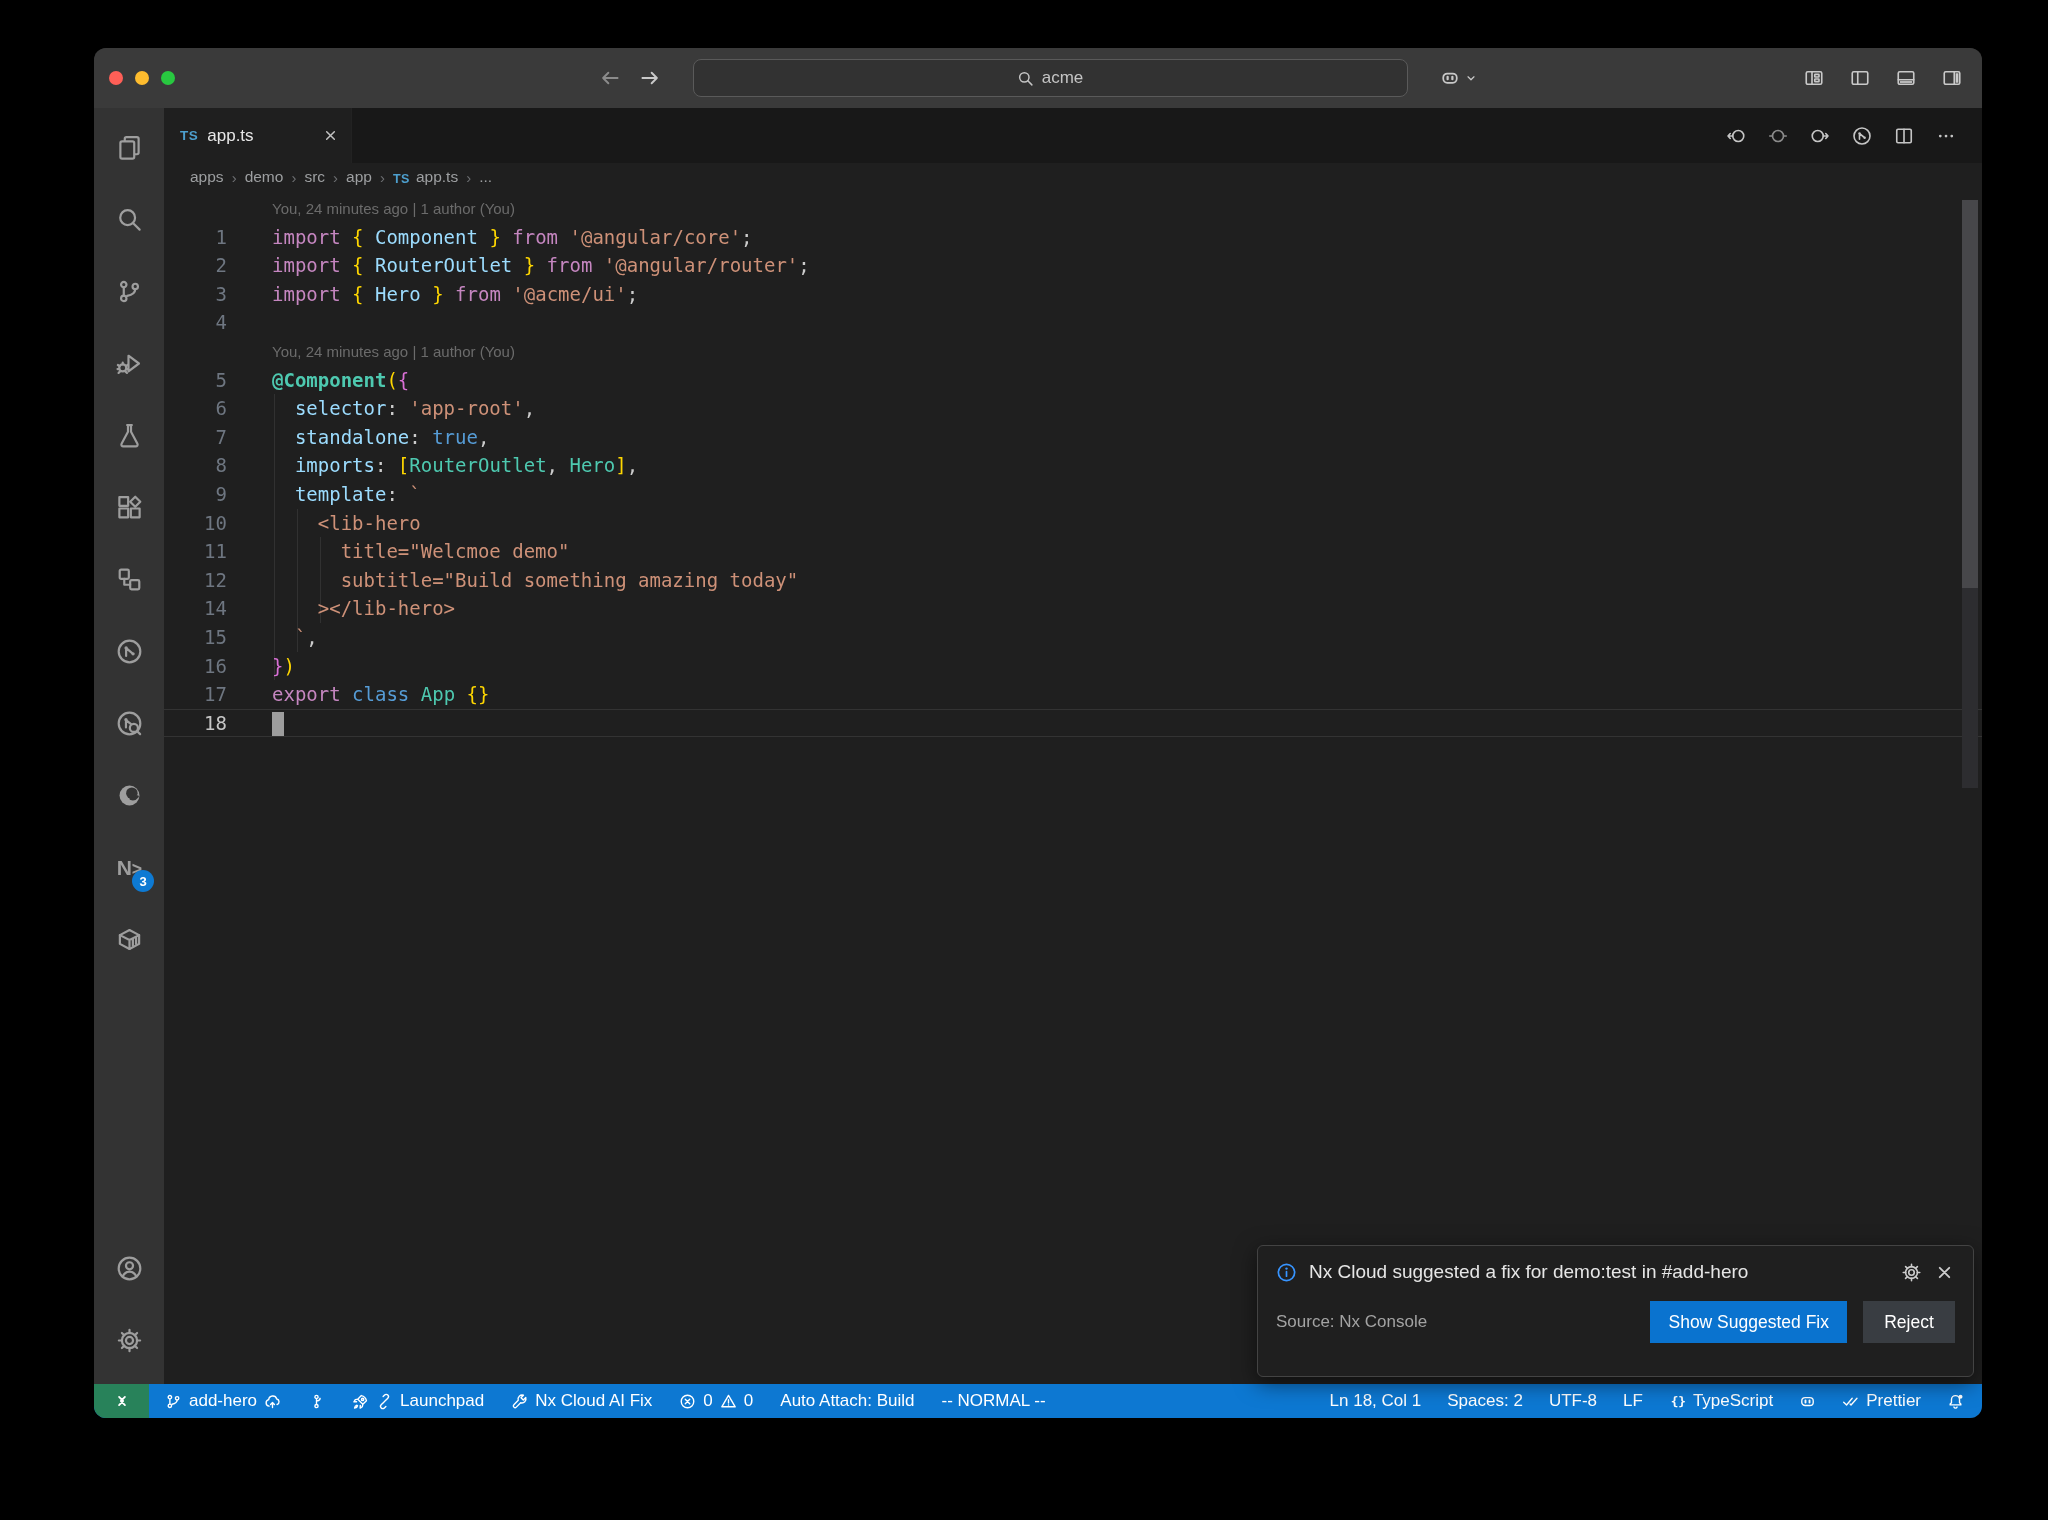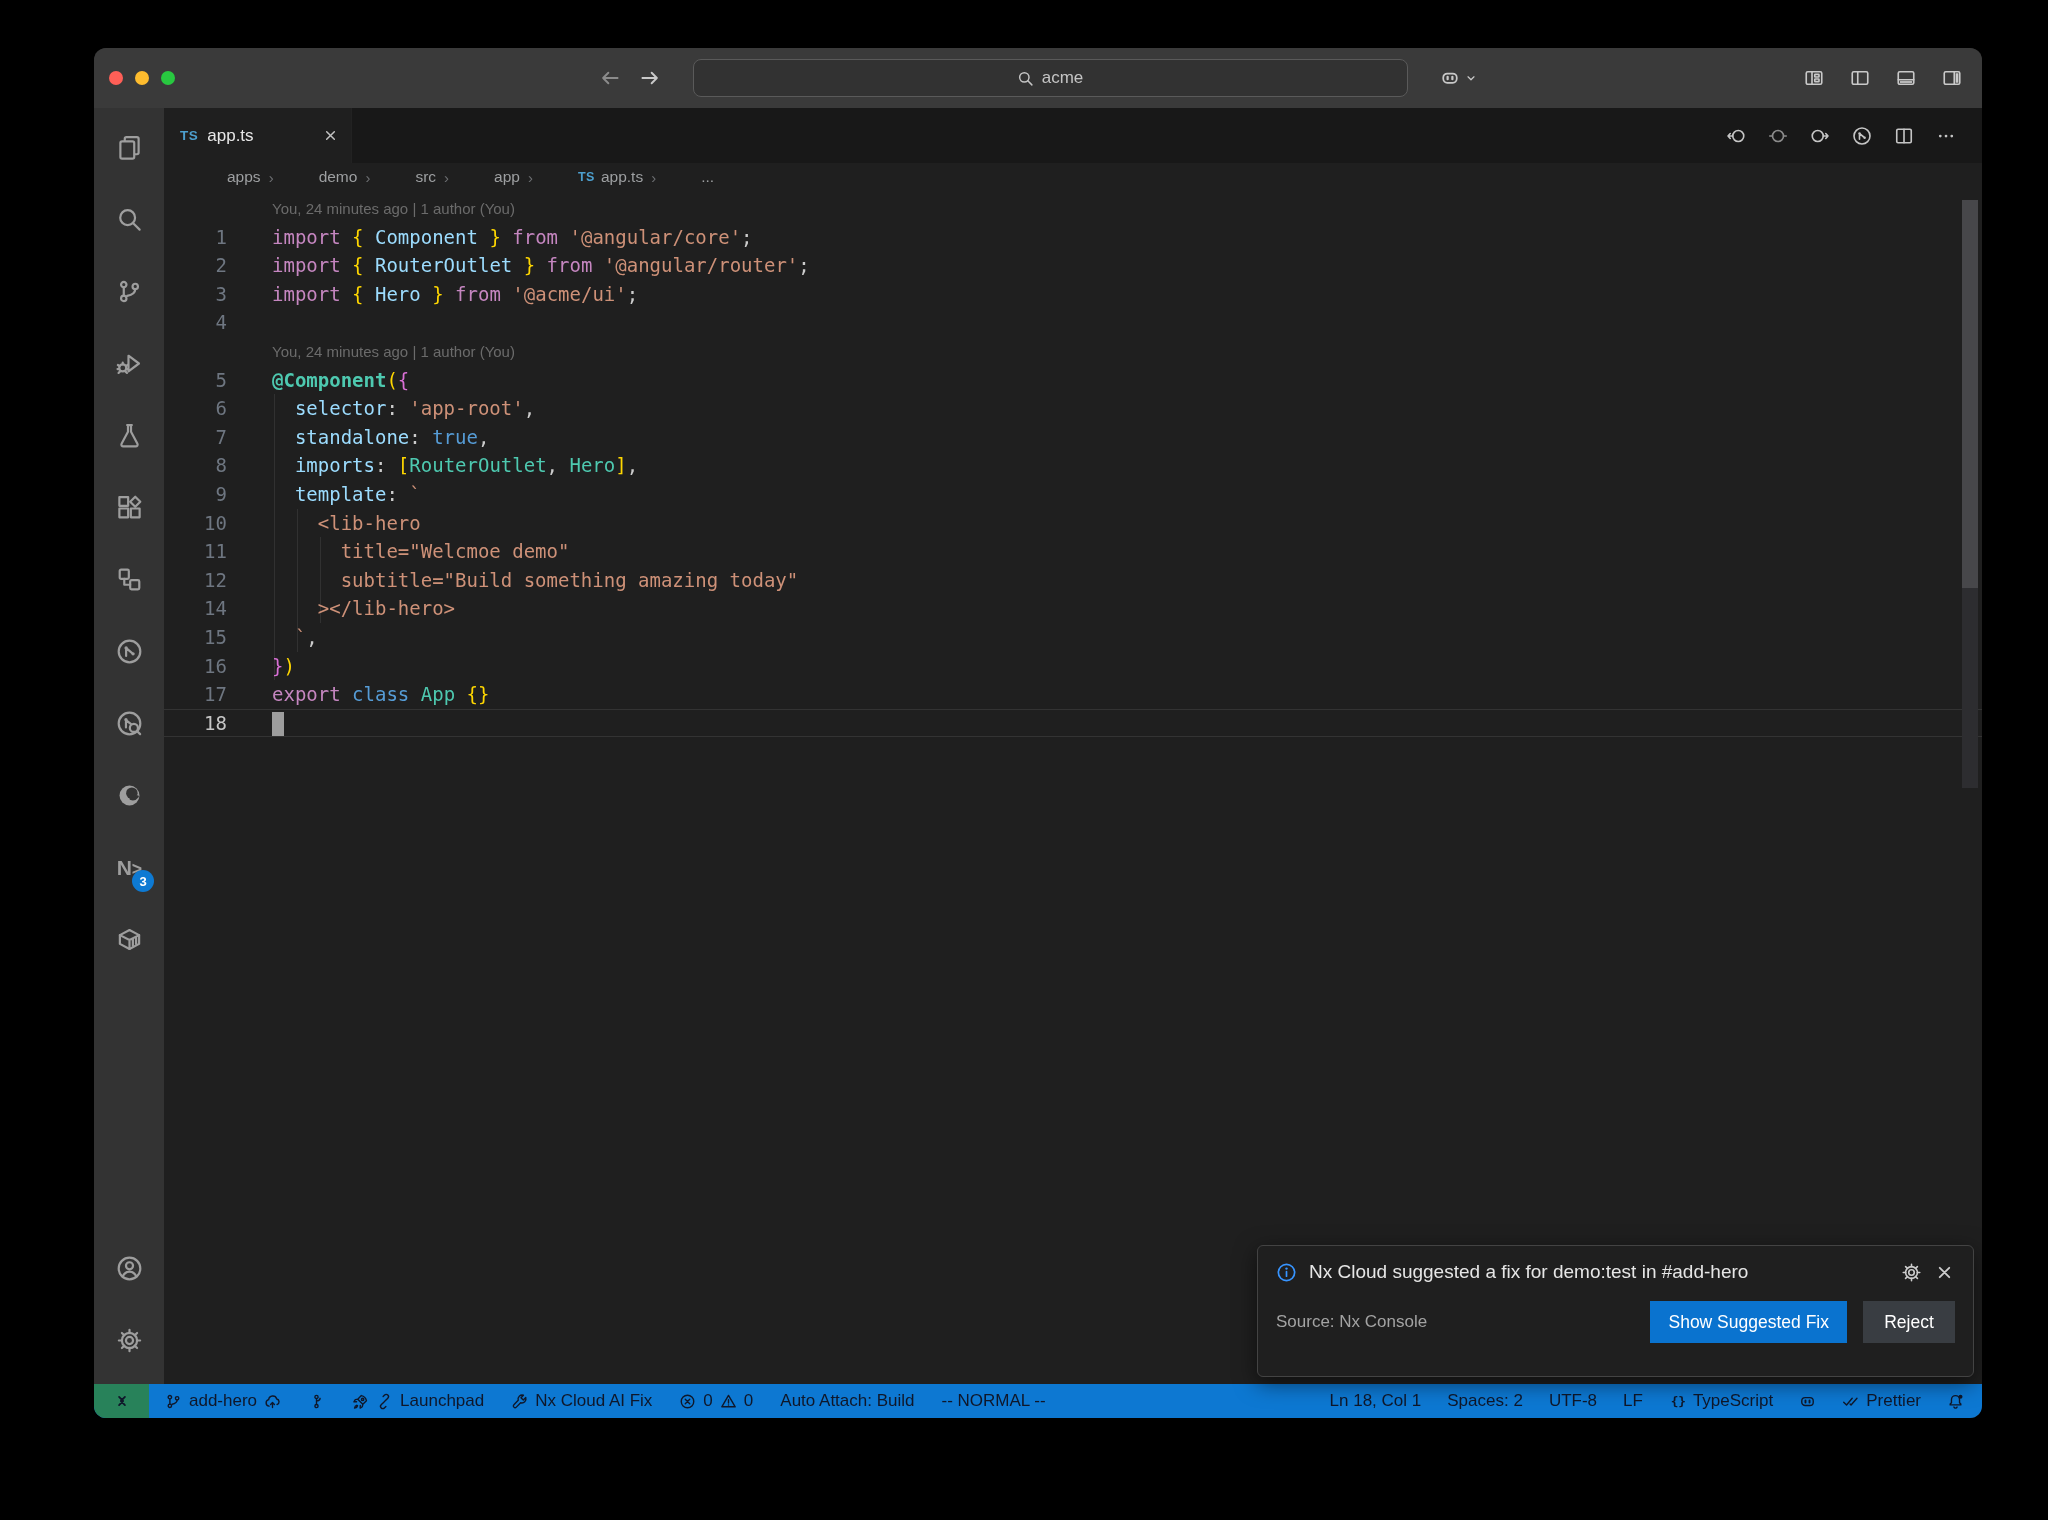--- a/index.html
+++ b/index.html
@@ -46,21 +46,21 @@
     padding:0 12px 0 16px; gap:9px; color:#e8e8e8; font-size:17px; border-right:1px solid #222; }
   .ts-badge { color:#4d9fce; font-weight:bold; font-size:13.5px; letter-spacing:.5px; }
   .tab-close { margin-left:auto; width:17px; height:17px; color:#c3c3c3; }
   .tab-actions { margin-left:auto; display:flex; align-items:center; gap:22px;
     padding-right:26px; color:#c5c5c5; }
   .tab-actions .ic { width:20px; height:20px; }
   .tab-actions .dim { color:#8a8a8a; }
 
   .breadcrumbs { height:28px; display:flex; align-items:center; padding-left:26px;
     gap:8px; color:#9d9fa1; font-size:15.5px; flex:none; }
-  .crumb { display:flex; align-items:center; gap:6px;margin-left:37px; }
+  .crumb { display:flex; align-items:flex-end; gap:6px; }
   .crumb-sep { color:#6d6f72; font-size:15px; }
 
   
   .code-area { position:relative; flex:1; overflow:hidden; }
   .code-rows { position:absolute; top:3px; left:0; right:0; }
   .crow { height:28.6px; display:flex; align-items:center; position:relative; }
   .crow.current { border-top:1px solid #333; border-bottom:1px solid #333; }
   .gutter { width:108px; flex:none; text-align:right; padding-right:45px;
     color:#6e7681; font:19px/28.6px "DejaVu Sans Mono",monospace; }
   .crow.current .gutter { color:#c6c6c6; }
@@ -87,21 +87,21 @@
   .info-ic { color:#3794ff; }
   .toast-row2 { display:flex; align-items:center; margin-top:18px; }
   .toast-source { color:#a3a3a3; font-size:17px; flex:1; }
   .btn { height:42px; border-radius:0; display:flex; align-items:center;
     justify-content:center; padding:0 18px; font-size:17.5px; color:#fff; }
   .btn-primary { margin-right:16px; }
   .btn-secondary { background:#393d42; width:92px; }
 
   
   .statusbar { height:34px; flex:none; display:flex; align-items:center;
-    color:#0f172a; font-size:17px; }
+    color:#ffffff; font-size:17px; }
   .remote { width:55px; height:34px; flex:none; display:flex; align-items:center;
     justify-content:center; }
   .remote .ic { width:18px; height:18px; }
   .sb-left { display:flex; align-items:center; gap:27px; padding-left:16px; }
   .sb-right { margin-left:auto; display:flex; align-items:center; gap:26px; padding-right:18px; }
   .sb-item { display:flex; align-items:center; gap:7px; white-space:nowrap; }
   .sb-item .ic { width:17px; height:17px; }
   svg { display:block; width:100%; height:100%; }
 </style>
 </head>

